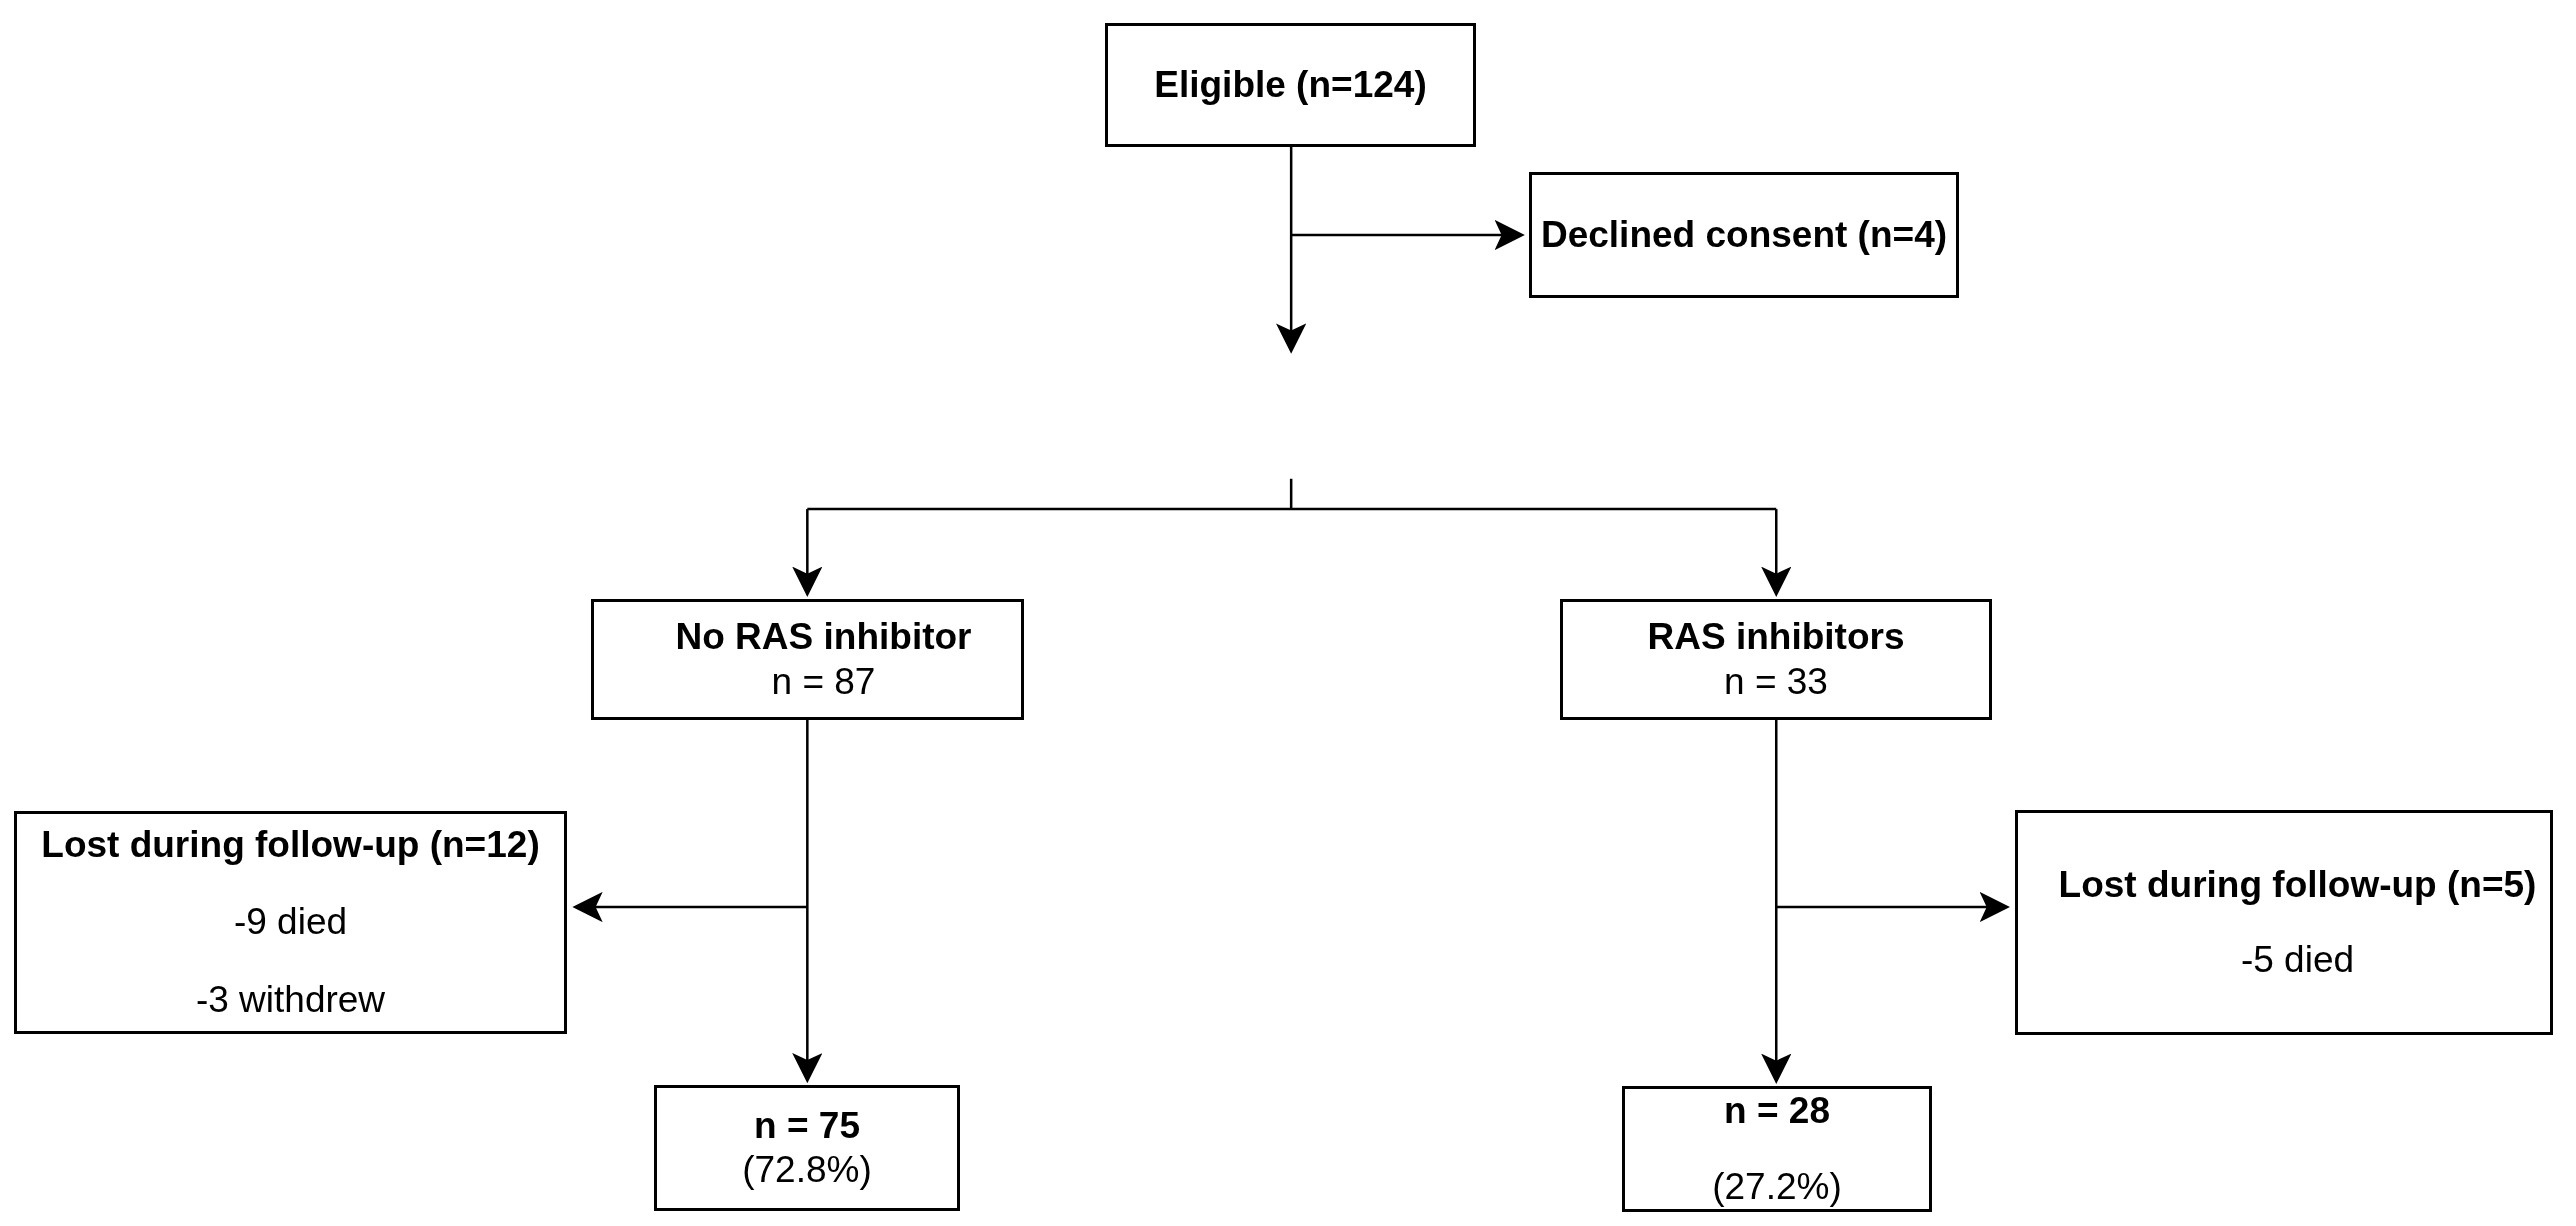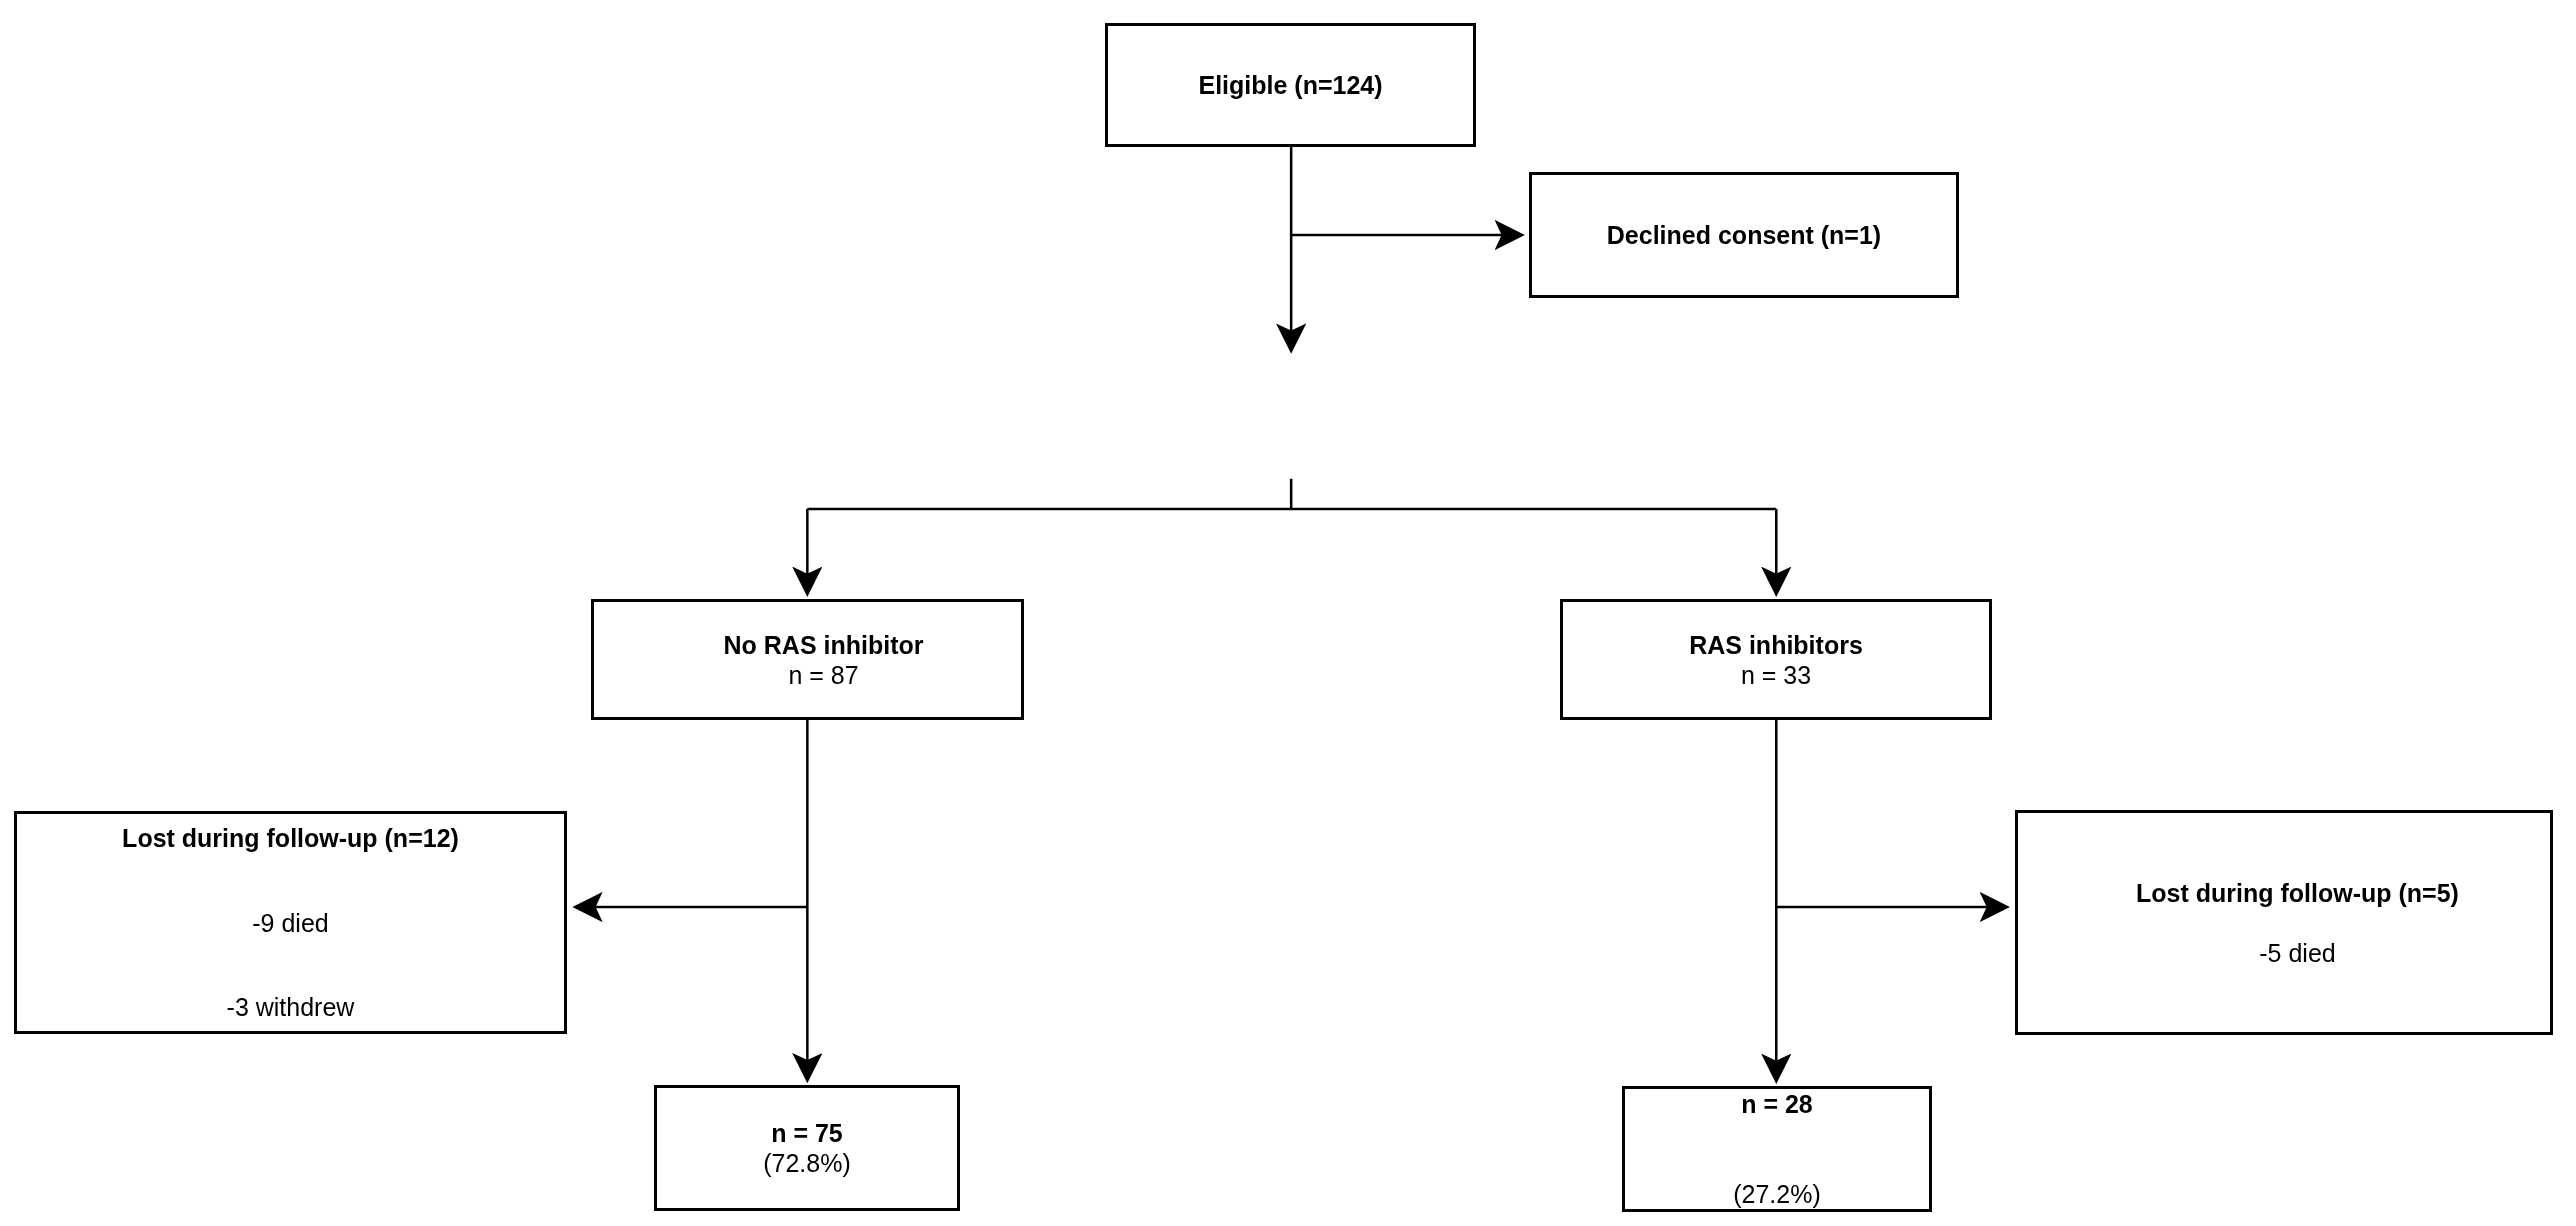--- a/index.html
+++ b/index.html
@@ -29,21 +29,21 @@
     box-sizing: border-box;
     background: #ffffff;
     border: 3.2px solid #000000;
     display: flex;
     flex-direction: column;
     align-items: center;
     justify-content: center;
     text-align: center;
   }
   .node .ln {
-    font-size: 25px;
+    font-size: 37px;
     line-height: 1.2;
     white-space: nowrap;
   }
   .node .b { font-weight: bold; }
   .node.spread {
     justify-content: space-between;
     padding: 8.8px 5px;
   }
   .node.centered-gap {
     justify-content: center;
@@ -74,21 +74,21 @@
       <path d="M2812 1140 V 1710" marker-end="url(#arrow)"></path>
       <path d="M2812 1436 H 3176" marker-end="url(#arrow)"></path>
     </g>
   </svg>
 
   <div class="node" style="left:1105px; top:23px; width:371px; height:124px;">
     <div class="ln b">Eligible (n=124)</div>
   </div>
 
   <div class="node" style="left:1529px; top:172px; width:430px; height:126px;">
-    <div class="ln b">Declined consent (n=1)</div>
+    <div class="ln b">Declined consent (n=4)</div>
   </div>
 
 
   <div class="node" style="left:591px; top:599px; width:433px; height:121px;padding-left:32px;">
     <div class="ln b">No RAS inhibitor</div>
     <div class="ln">n = 87</div>
   </div>
 
   <div class="node" style="left:1560px; top:599px; width:432px; height:121px;">
     <div class="ln b">RAS inhibitors</div>

